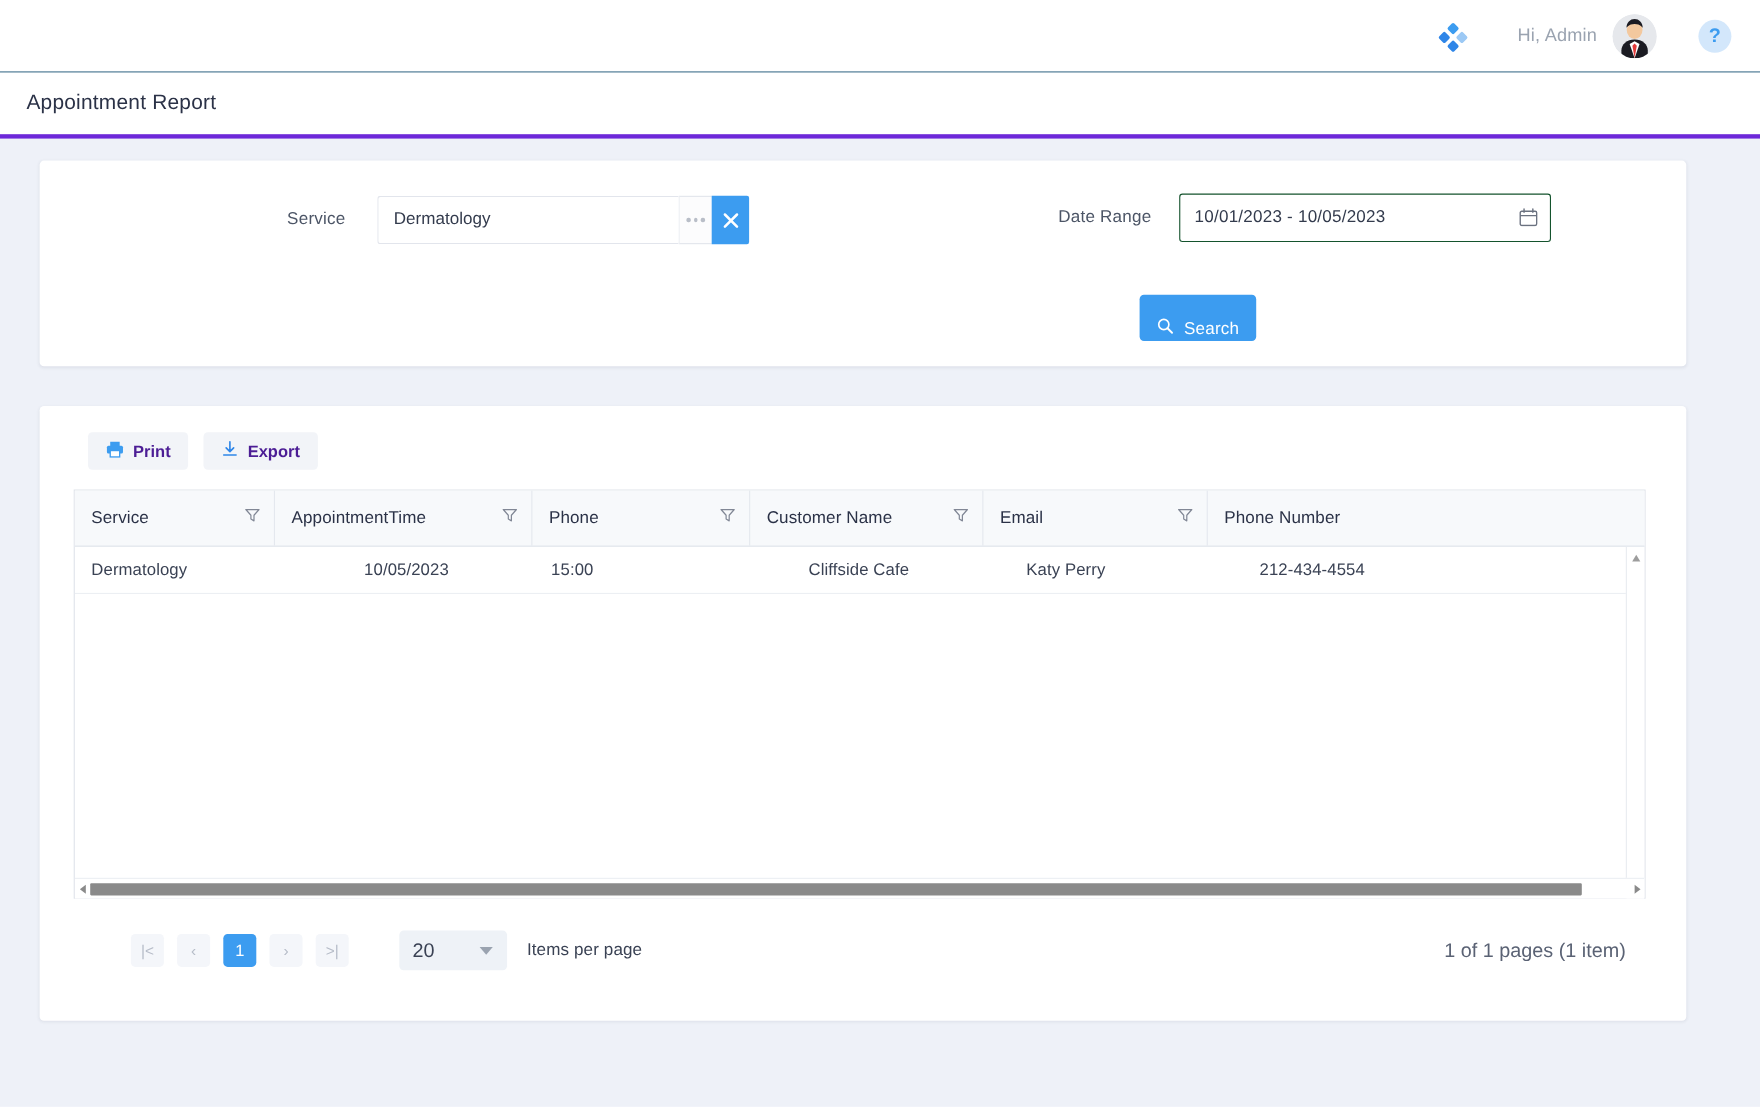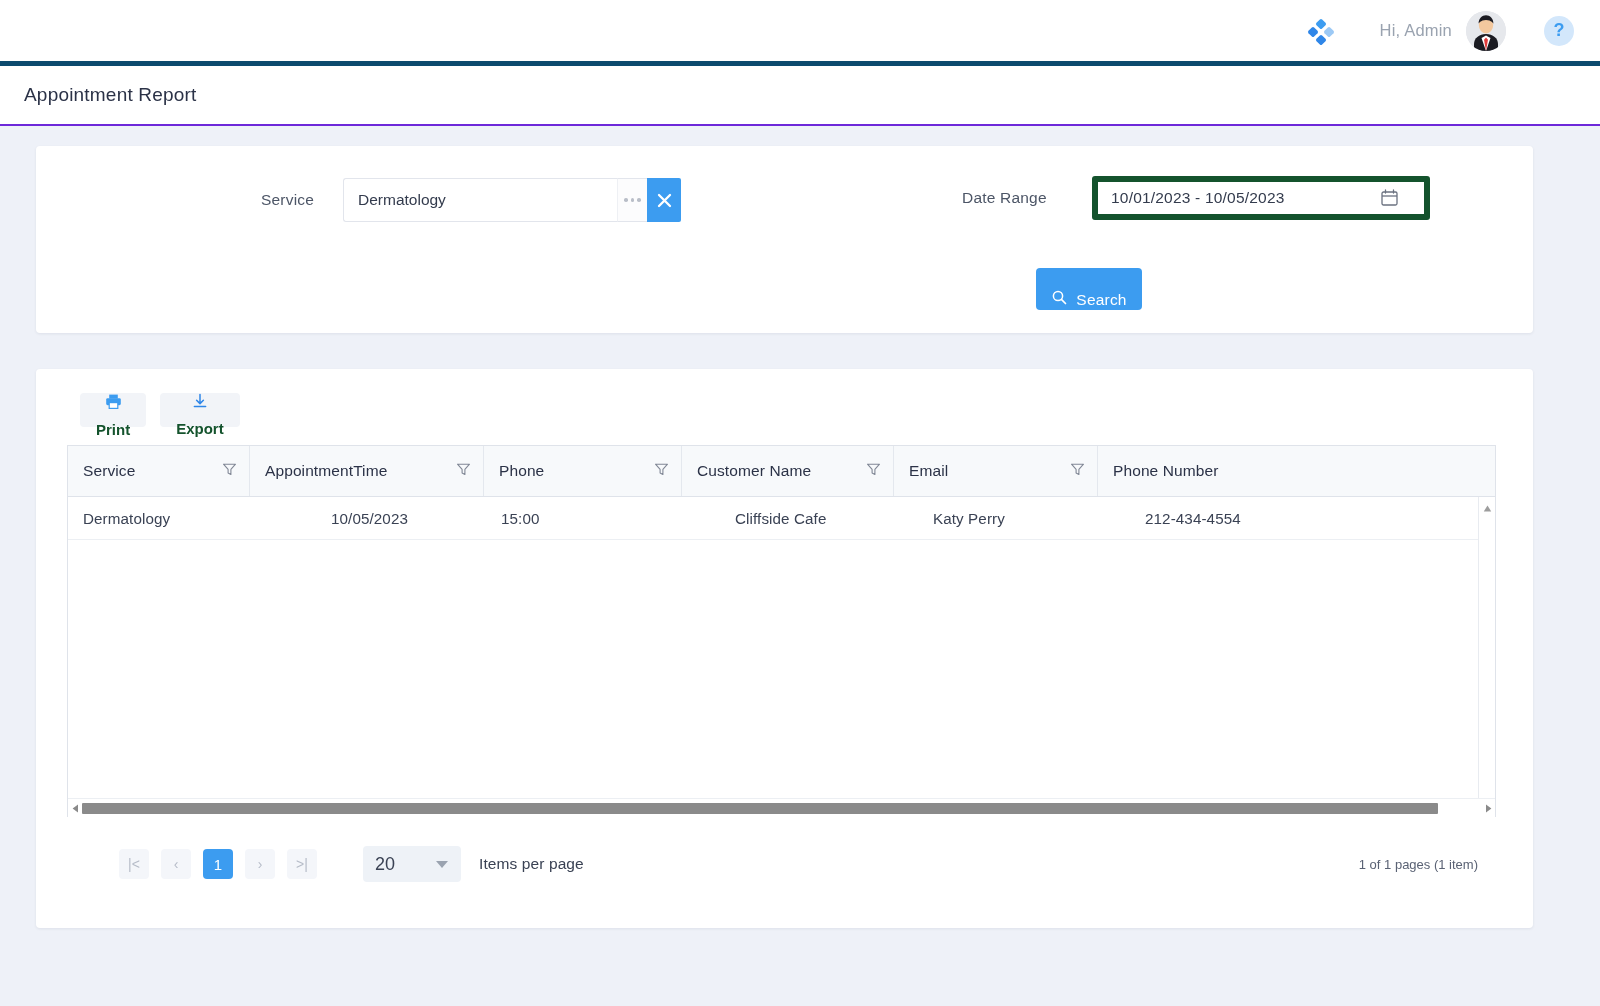--- a/index.html
+++ b/index.html
@@ -10,21 +10,21 @@
     font-family: "Liberation Sans", sans-serif;
     -webkit-font-smoothing: antialiased;
   }
   .page { position: relative; width: 1600px; height: 1006px; overflow: hidden; }
 
   
   .topbar {
     height: 66px; background: #ffffff;
     display: flex; align-items: center; justify-content: flex-end;
     padding-right: 26px; gap: 0px;
-    border-bottom: 5px solid #0c4a6e;
+    border-bottom: 1px solid #0c4a6e;
   }
   .app-switch {
     width: 34px; height: 34px; margin-right: 44px;
     position: relative;
   }
   .app-switch svg { display:block; }
   .greeting {
     font-size: 16.5px; color: #9aa3b0; letter-spacing: .2px;
     margin-right: 14px; white-space: nowrap;
   }
@@ -39,21 +39,21 @@
     display: flex; align-items: center; justify-content: center;
     font-size: 18px; font-weight: bold; cursor: pointer;
     border: none;
   }
 
   
   .titlebar {
     height: 60px; background: #ffffff;
     display: flex; align-items: center;
     padding-left: 24px;
-    border-bottom: 2px solid #6d28d9;
+    border-bottom: 4px solid #6d28d9;
   }
   .page-title {
     font-size: 19px; color: #2b3247; letter-spacing: .2px;
   }
 
   
   .filter-card {
     position: absolute; left: 36px; top: 146px;
     width: 1497px; height: 187px;
     background: #fff; border-radius: 4px;
@@ -94,26 +94,25 @@
     display: flex; align-items: center; justify-content: center;
     border-radius: 0 2px 2px 0;
   }
 
   .dr-wrap {
     position: absolute; left: 1036px; top: -2px;
     width: 338px; height: 44px;
   }
   .dr-input {
     width: 100%; height: 44px;
-    border: 6px solid #14532d; border-radius: 3px;
+    border: 1px solid #14532d; border-radius: 3px;
     background: #fff; outline: none;
     font-size: 15.5px; color: #333b4d; letter-spacing: .2px;
     padding: 0 40px 0 13px;
     font-family: "Liberation Sans", sans-serif;
-    margin-left: 20px;
   }
   .dr-cal {
     position: absolute; right: 12px; top: 13px;
     width: 17px; height: 17px; cursor: pointer;
   }
 
   .search-btn {
     position: absolute; left: 1000px; top: 122px;
     width: 106px; height: 42px; border: none; border-radius: 4px;
     background: #3c9cf0; color: #fff; cursor: pointer;
@@ -128,26 +127,25 @@
     width: 1497px; height: 559px;
     background: #fff; border-radius: 4px;
     box-shadow: 0 1px 3px rgba(30,40,70,.08);
   }
   .toolbar {
     position: absolute; left: 44px; top: 24px;
     display: flex; gap: 14px;
   }
   .tb-btn {
     height: 34px; border: none; border-radius: 4px;
-    background: #f2f4f8; color: #14532d;
+    background: #f2f4f8; color: #4c1d95;
     font-size: 15px; font-weight: bold; cursor: pointer;
     font-family: "Liberation Sans", sans-serif;
     display: flex; align-items: center; gap: 8px;
     padding: 0 16px;
-    flex-direction: column;
   }
 
   .grid {
     position: absolute; left: 31px; top: 76px;
     width: 1429px; height: 372px;
     border: 1px solid #dfe3ea;
     background: #fff;
   }
   .grid-head {
     display: flex; height: 51px;
@@ -217,21 +215,21 @@
   .pg-size {
     position: relative; margin-left: 34px;
     width: 98px; height: 36px; background: #eef2f7; border-radius: 4px;
     display: flex; align-items: center; padding: 0 12px;
     font-size: 18px; color: #3a4254; cursor: pointer;
   }
   .caret { position: absolute; right: 13px; top: 15px;
            width: 0; height: 0; border-left: 6px solid transparent;
            border-right: 6px solid transparent; border-top: 7px solid #9aa3b0; }
   .ipp-label { margin-left: 18px; font-size: 15.5px; color: #3a4254; letter-spacing:.1px; }
-  .pg-summary { margin-left: auto; margin-right: 18px; font-size: 13px; color: #5a6274; }
+  .pg-summary { margin-left: auto; margin-right: 18px; font-size: 18px; color: #5a6274; }
 </style>
 </head>
 <body>
 
 <div class="page">
 
   <div class="topbar">
     <div class="app-switch">
       <svg width="34" height="34" viewBox="0 0 34 34">
         <rect x="15" y="6" width="8" height="8" rx="1.6" transform="rotate(45 19 10)" fill="#3c9cf0"></rect>

